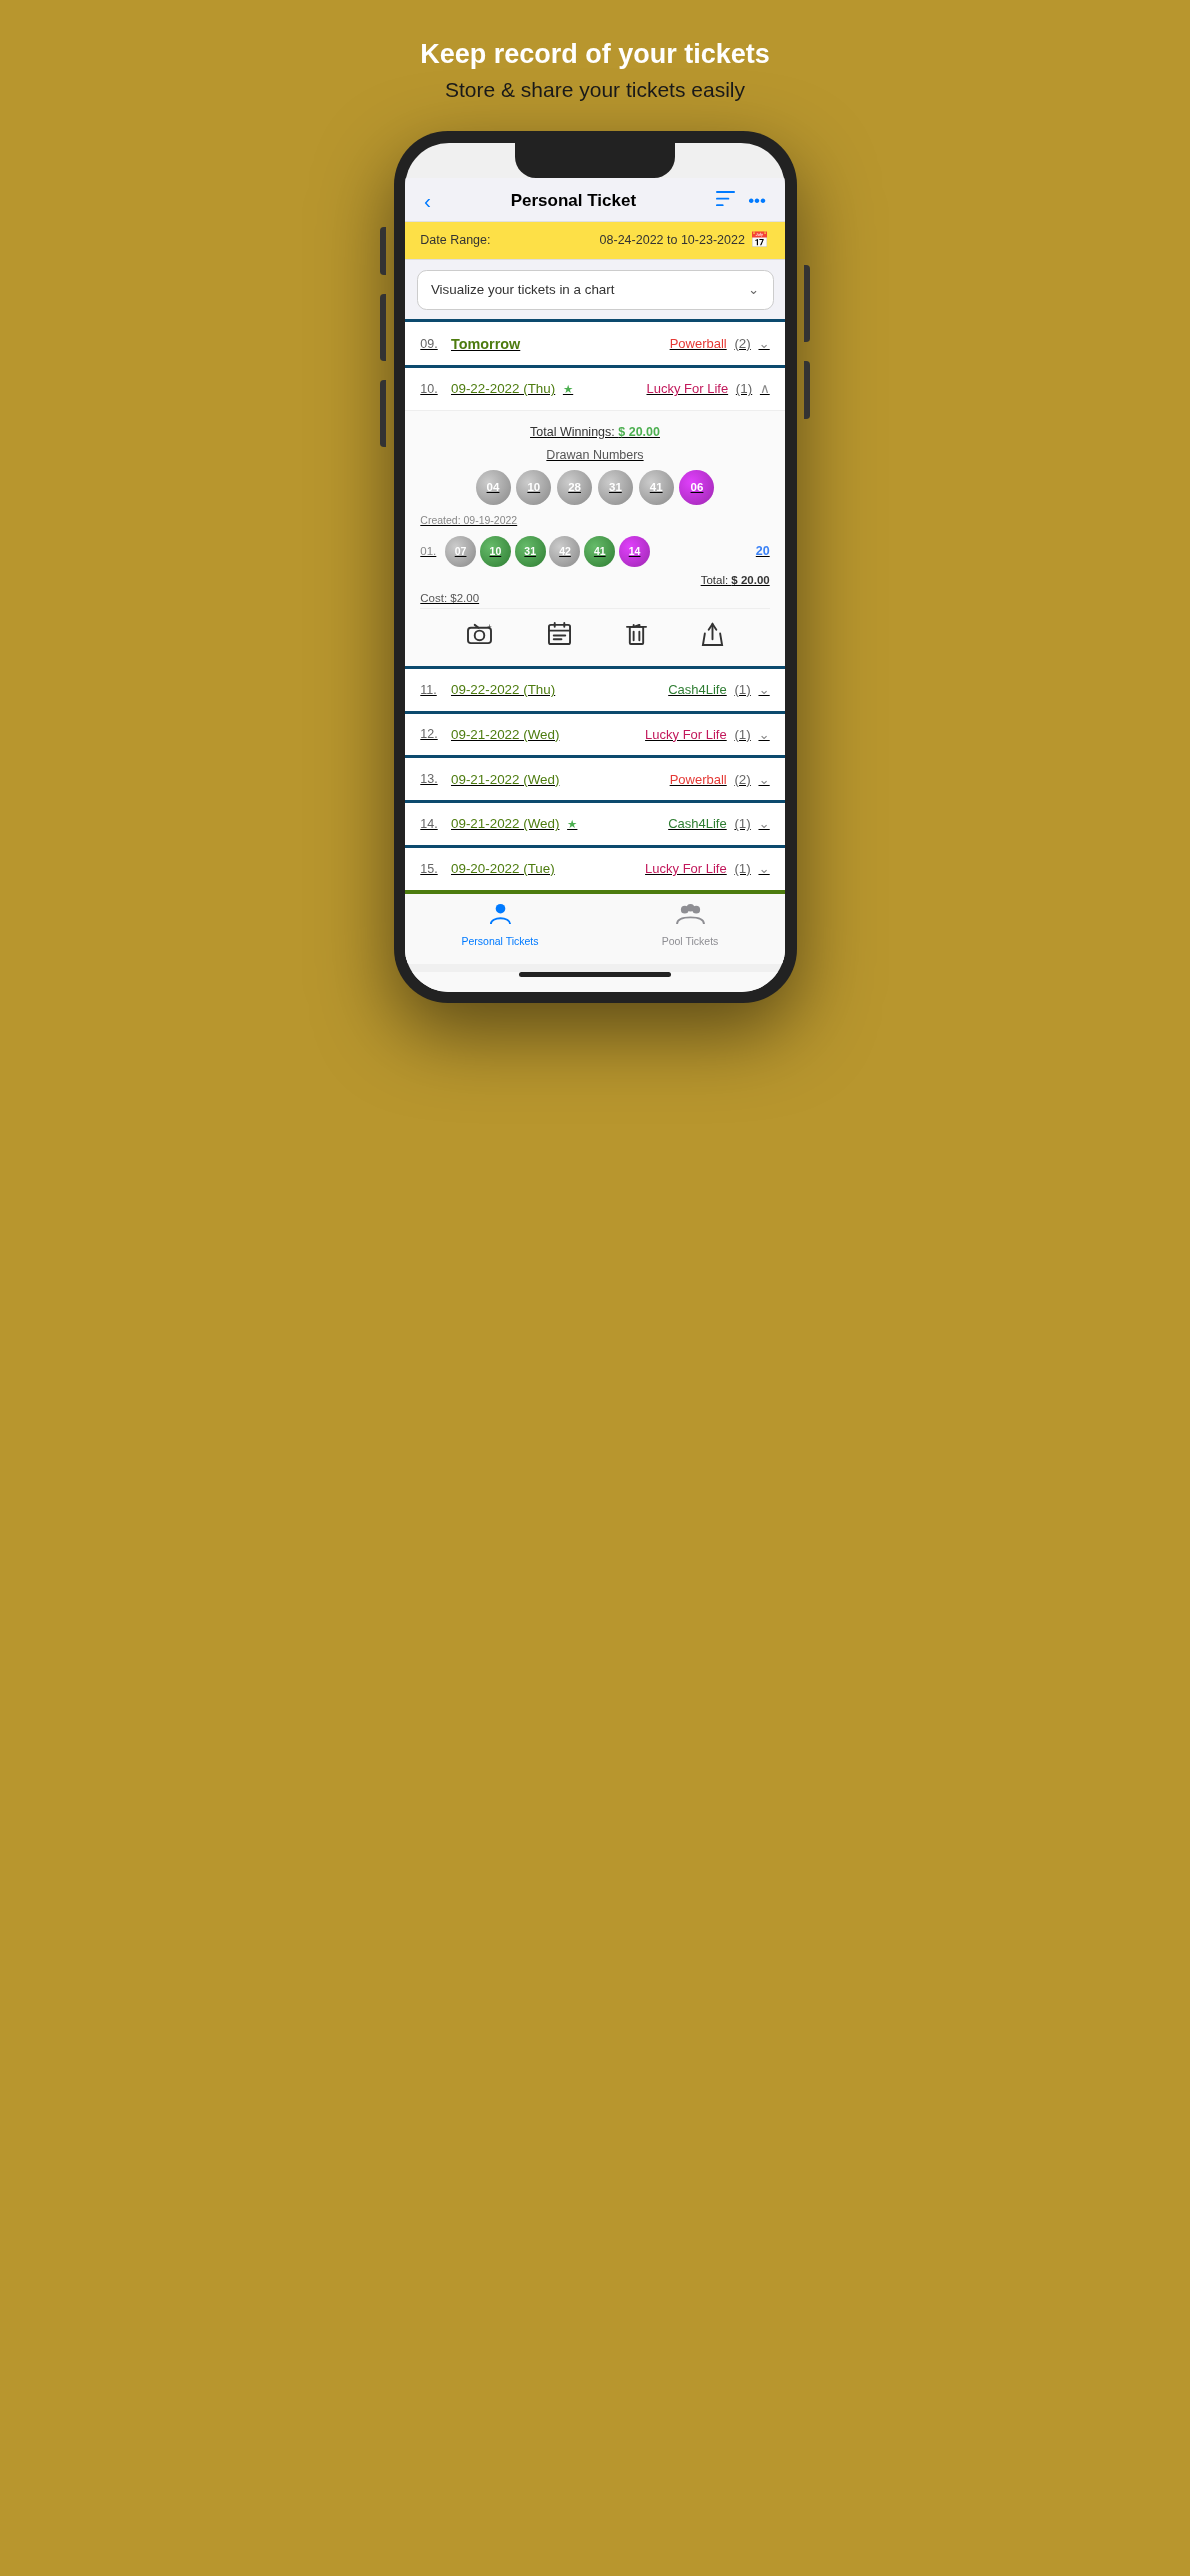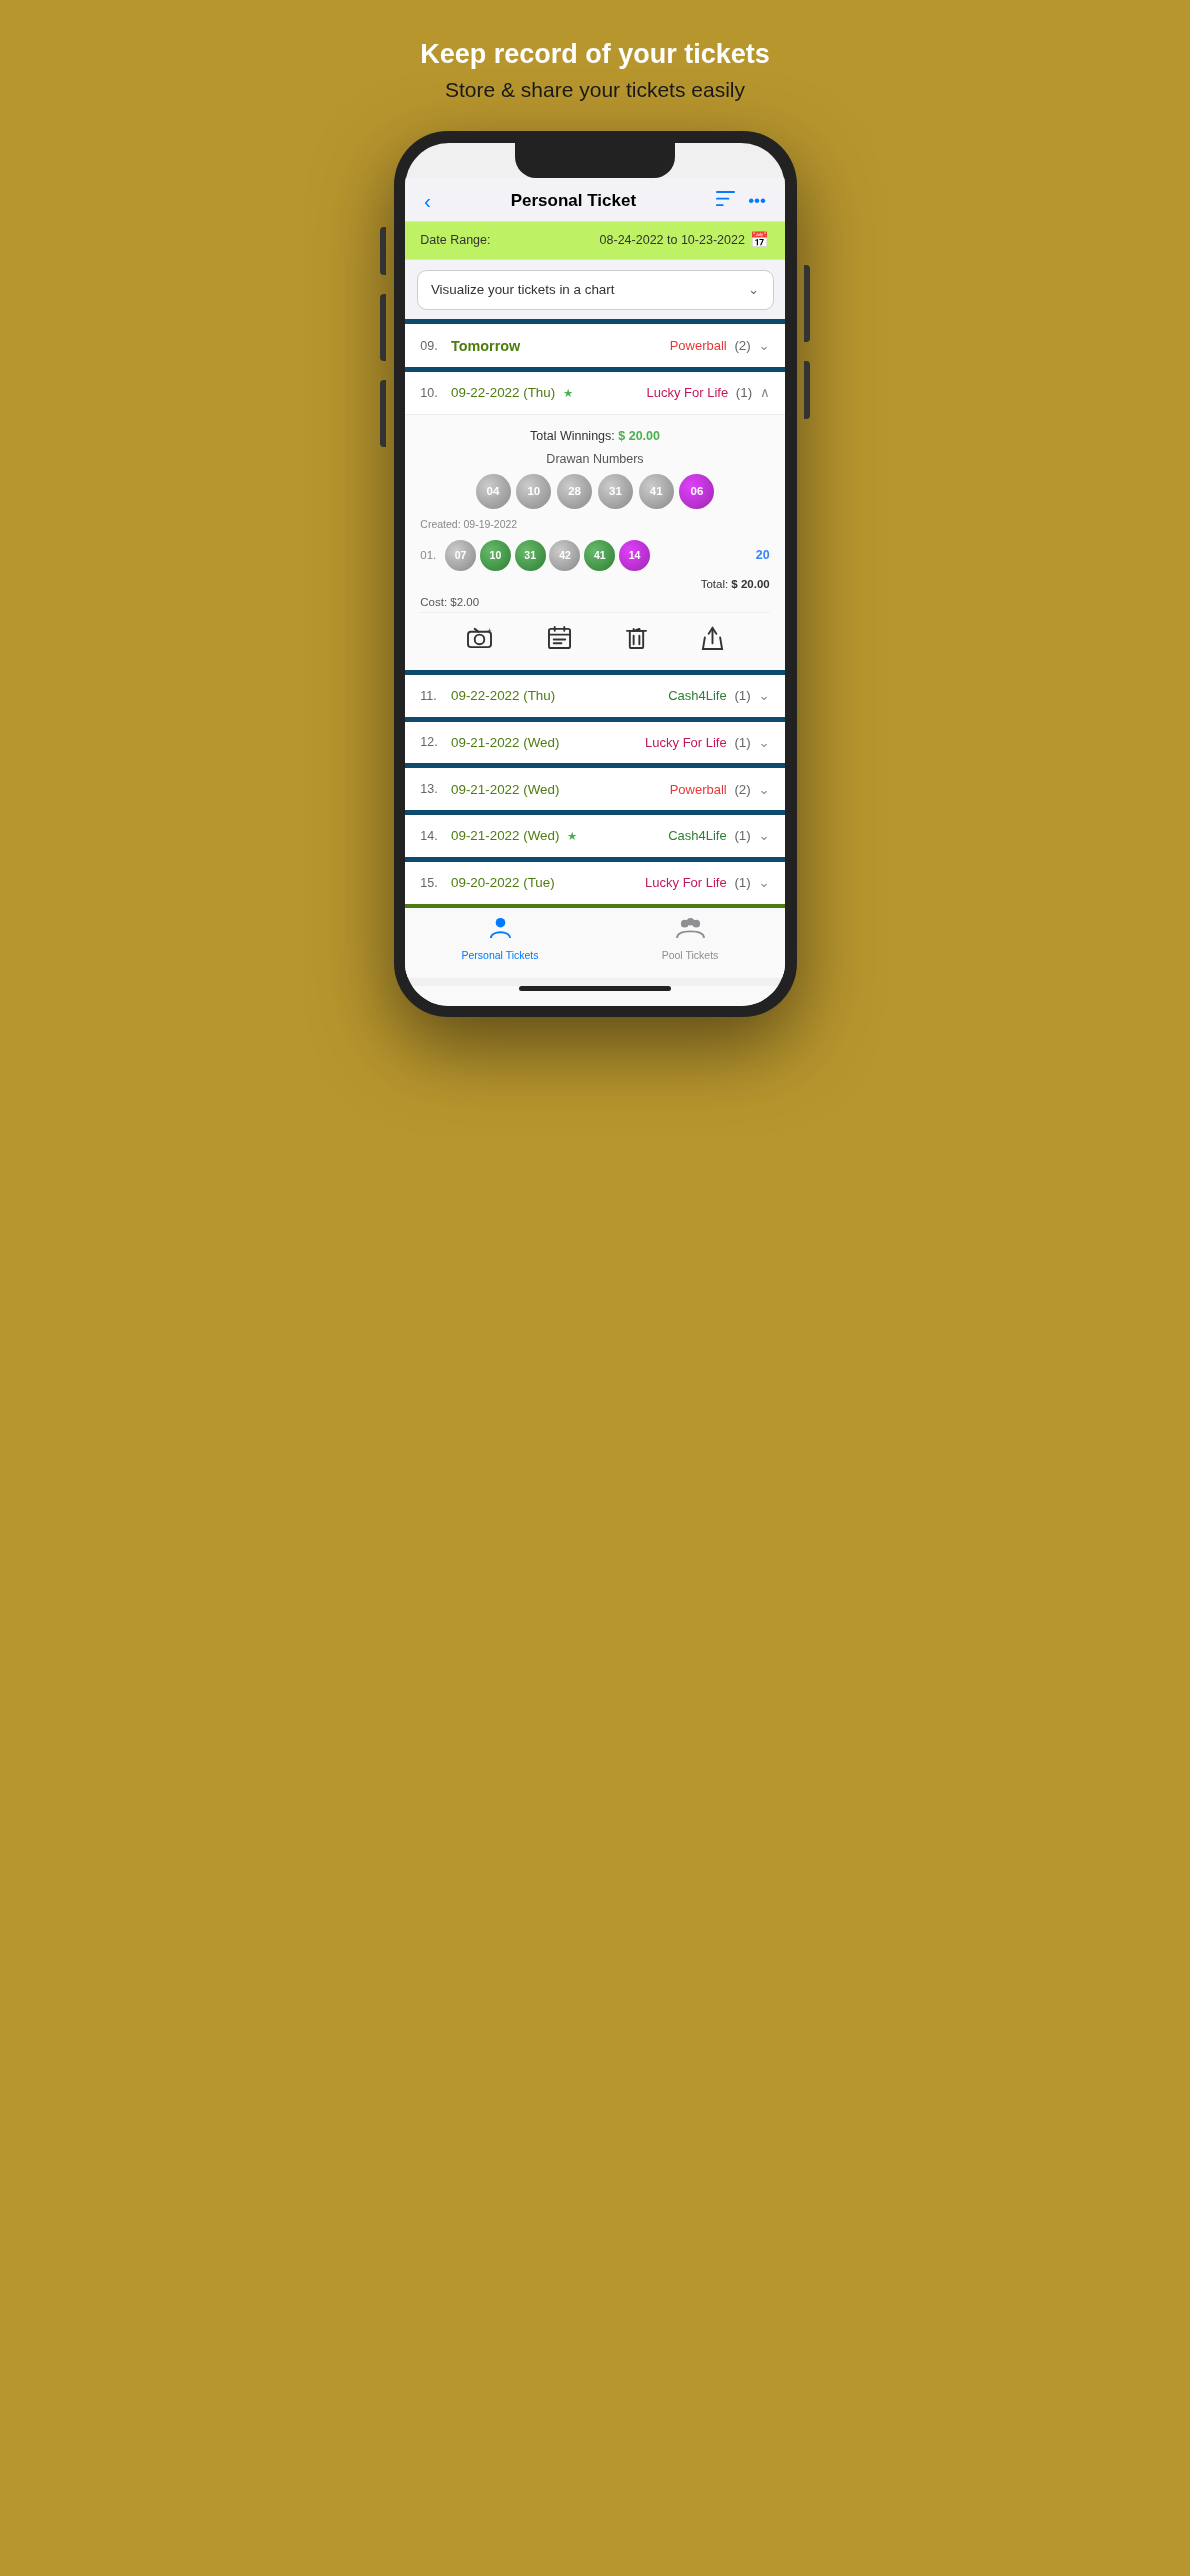--- a/index.html
+++ b/index.html
@@ -94,21 +94,21 @@
       color: #007AFF;
       font-size: 17px;
     }
     
     .content {
       background: white;
       overflow-y: auto;
     }
     
     .date-range-bar {
-      background: #bef264;
+      background: #fde047;
       display: flex;
       justify-content: space-between;
       align-items: center;
       padding: 9.6px 15.3px;
       border-bottom: 1px solid #ddd;
     }
     .date-range-label {
       font-size: 12.5px;
       color: #333;
     }
@@ -137,21 +137,22 @@
     .chart-dropdown-text {
       font-size: 13.4px;
       color: #333;
     }
     .chevron-down {
       color: #666;
       font-size: 13.4px;
     }
     
     .ticket-section {
-      border-top: 5px solid #0c4a6e;
+      border-top: 3px solid #0c4a6e;
+      text-decoration: underline;
     }
     .ticket-row {
       display: flex;
       align-items: center;
       padding: 13.4px 15.3px;
       justify-content: space-between;
     }
     .ticket-row-left {
       display: flex;
       align-items: center;

